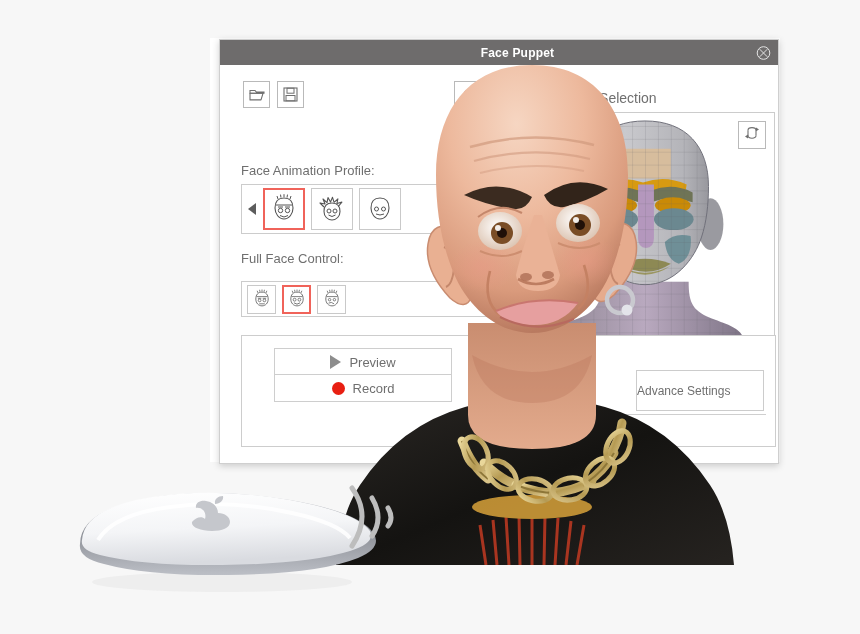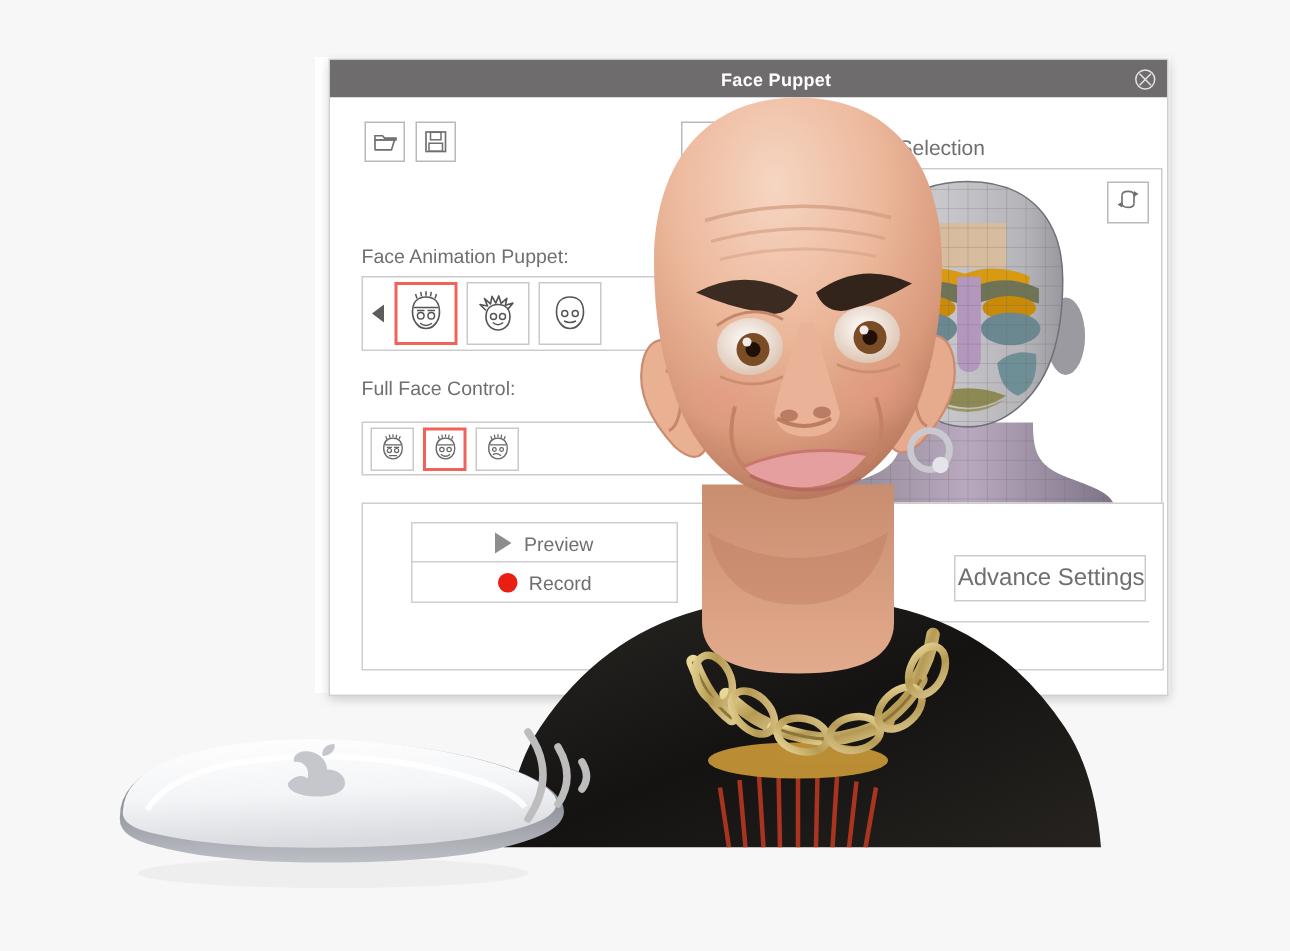--- a/index.html
+++ b/index.html
@@ -121,24 +121,24 @@
 
   #headmove-label{
     position:absolute;left:300px;top:12px;font-size:13px;color:#6f6f6f;
   }
   #move-icon-box{
     position:absolute;left:312px;top:38px;width:22px;height:26px;
     border:1px solid #ef8d86;box-sizing:border-box;
     display:flex;align-items:center;justify-content:center;cursor:pointer;
   }
   #advance-btn{
-    position:absolute;left:394px;top:34px;width:128px;height:31px;
+    position:absolute;left:394px;top:34px;width:128px;height:41px;
     border:1px solid #cccccc;background:#fff;cursor:pointer;
-    display:flex;align-items:center;justify-content:flex-end;
-    font-size:16px;color:#6f6f6f;box-sizing:border-box;
+    display:flex;align-items:center;justify-content:flex-start;
+    font-size:12px;color:#6f6f6f;box-sizing:border-box;
   }
   #panel-divider{
     position:absolute;left:300px;top:78px;width:224px;height:1px;background:#cfcfcf;
   }
   #hint-text{
     position:absolute;left:300px;top:88px;font-size:12.5px;color:#7c7c7c;
     white-space:nowrap;
   }
 
   
@@ -210,21 +210,21 @@
               <rect x="3" y="8.5" width="9" height="5.3" fill="none" stroke="#6f6f6f" stroke-width="1"></rect>
             </svg>
           </span>
         </div>
       </div>
 
       <div class="help-btn">
         <span>?</span>
       </div>
 
-      <div id="profile-label" class="section-label">Face Animation Puppet:</div>
+      <div id="profile-label" class="section-label">Face Animation Profile:</div>
 
       <div id="profile-strip" class="icon-strip">
         <div class="nav-arrow">
           <svg width="9" height="12" viewBox="0 0 9 12">
             <polygon points="8,0 8,12 0,6" fill="#5c5c5c"></polygon>
           </svg>
         </div>
 
         <div class="face-thumb selected">
           <svg width="32" height="32" viewBox="0 0 32 32">

